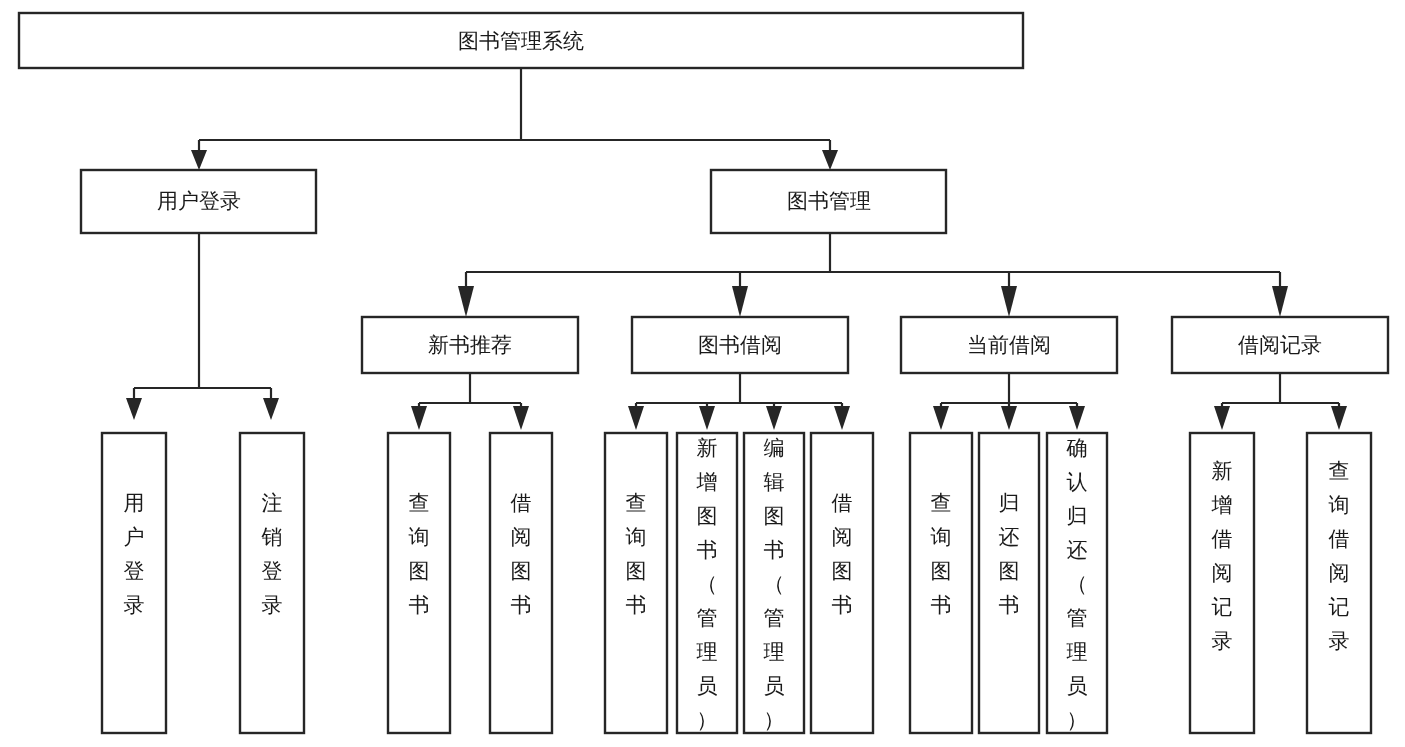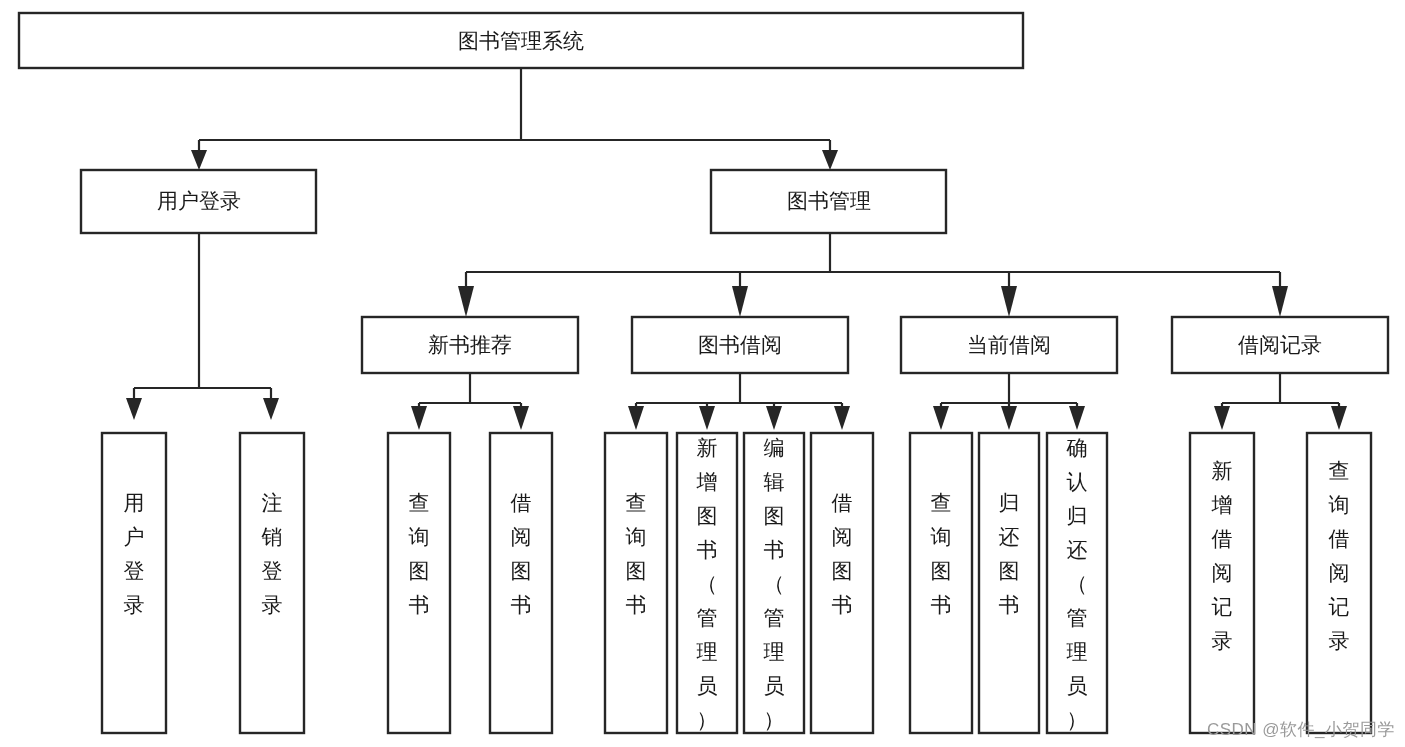--- a/index.html
+++ b/index.html
@@ -232,15 +232,14 @@
       <text class="node-label-v" x="1222" y="478"><tspan x="1222" y="478">新</tspan><tspan x="1222" y="512">增</tspan><tspan x="1222" y="546">借</tspan><tspan x="1222" y="580">阅</tspan><tspan x="1222" y="614">记</tspan><tspan x="1222" y="648">录</tspan></text>
     </g>
 
     <g>
       <rect class="node-box" x="1307" y="433" width="64" height="300"></rect>
       <text class="node-label-v" x="1339" y="478"><tspan x="1339" y="478">查</tspan><tspan x="1339" y="512">询</tspan><tspan x="1339" y="546">借</tspan><tspan x="1339" y="580">阅</tspan><tspan x="1339" y="614">记</tspan><tspan x="1339" y="648">录</tspan></text>
     </g>
 
   </svg>
 
-  <div class="watermark-text">CSDN @软件_小贺同学</div>
 
 </div>
 
 </body></html>

